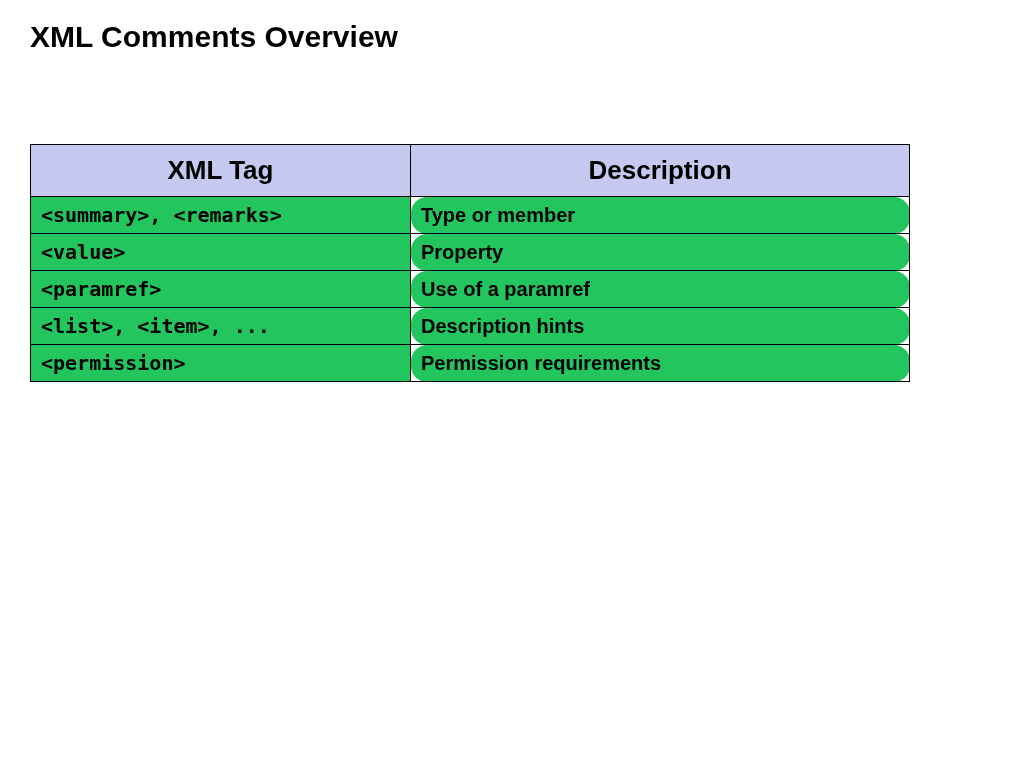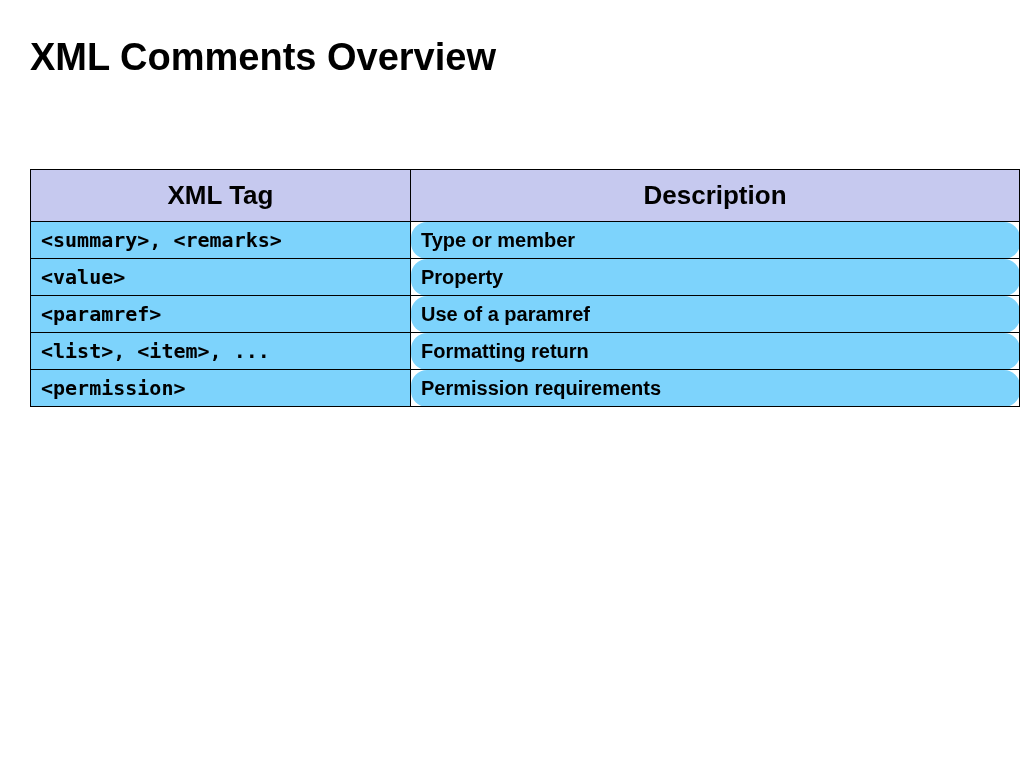--- a/index.html
+++ b/index.html
@@ -9,47 +9,47 @@
     width: 1024px;
     height: 768px;
     background: #ffffff;
     font-family: "Trebuchet MS", "Lucida Grande", Verdana, sans-serif;
     color: #000;
   }
   .page {
     padding: 20px 30px;
   }
   h1.title {
-    font-size: 38px;
+    font-size: 30px;
     font-weight: bold;
-    margin: 16px 0 90px 0;
+    margin: 0 0 90px 0;
     font-family: "Trebuchet MS", Verdana, sans-serif;
   }
   table.xml-table {
     border-collapse: collapse;
-    width: 990px;
+    width: 880px;
     margin-left: 0;
     margin-top: 20px;
   }
   table.xml-table th,
   table.xml-table td {
     border: 1px solid #000;
     text-align: left;
     vertical-align: middle;
   }
   table.xml-table th {
     background: #c6c9ef;
     font-size: 26px;
     font-weight: bold;
     padding: 10px 8px;
     text-align: center;
     font-family: "Trebuchet MS", Verdana, sans-serif;
   }
   table.xml-table td {
-    background: #7dd3fc;
+    background: #22c55e;
     padding: 6px 10px;
     font-size: 20px;
     font-weight: bold;
   }
   td.tag-cell {
     font-family: "Andale Mono", "Lucida Console", Consolas, monospace;
     width: 380px;
     font-weight: bold;
   }
   td.desc-cell {
@@ -78,21 +78,21 @@
       <tr>
         <td class="tag-cell">&lt;value&gt;</td>
         <td class="desc-cell">Property</td>
       </tr>
       <tr>
         <td class="tag-cell">&lt;paramref&gt;</td>
         <td class="desc-cell">Use of a paramref</td>
       </tr>
       <tr>
         <td class="tag-cell">&lt;list&gt;, &lt;item&gt;, ...</td>
-        <td class="desc-cell">Formatting return</td>
+        <td class="desc-cell">Description hints</td>
       </tr>
       <tr>
         <td class="tag-cell">&lt;permission&gt;</td>
         <td class="desc-cell">Permission requirements</td>
       </tr>
     </tbody>
   </table>
 </div>
 
 </body></html>

